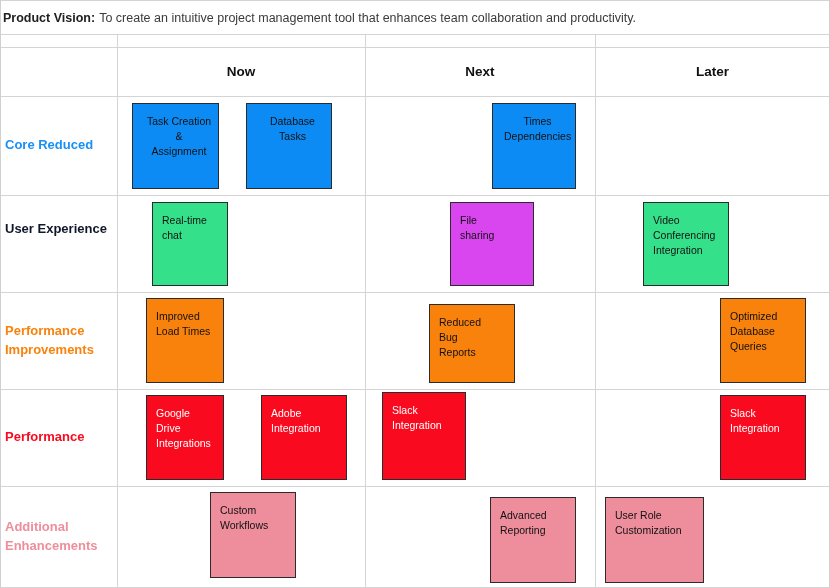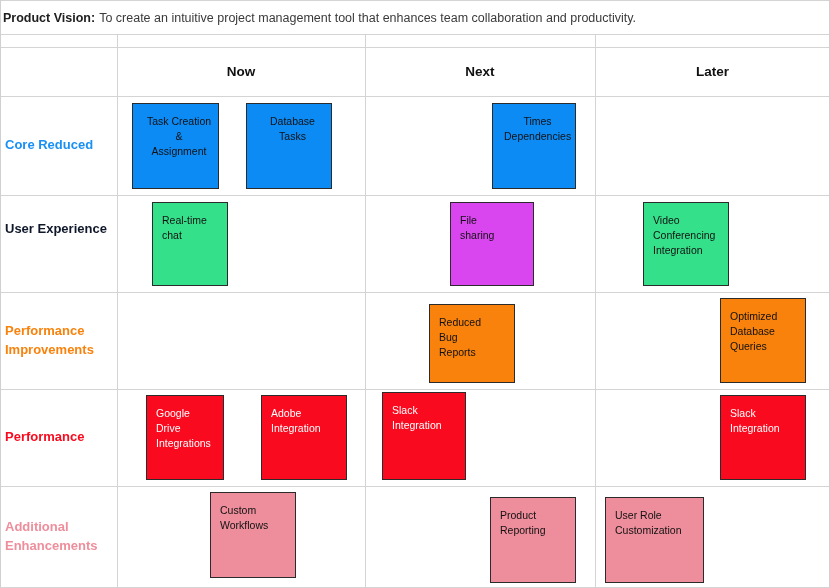--- a/index.html
+++ b/index.html
@@ -144,37 +144,39 @@
     <div class="row-label" style="top: 181px; height: 97px; color: #0f172a; white-space: pre-line;">User Experience</div>
     <div class="card" style="left: 152px; top: 202px; width: 76px; height: 84px; background: rgb(53, 224, 138); color: rgb(17, 17, 17);">Real-time
 chat</div>
     <div class="card" style="left: 450px; top: 202px; width: 84px; height: 84px; background: #d946ef; color: rgb(17, 17, 17);">File
 sharing</div>
     <div class="card" style="left: 611px; top: 202px; width: 86px; height: 84px; background: rgb(53, 224, 138); color: rgb(17, 17, 17); margin-left: 32px;">Video
 Conferencing
 Integration</div>
     <div class="row-label" style="top: 292px; height: 97px; color: rgb(248, 130, 11); white-space: pre-line;">Performance
 Improvements</div>
+    <div class="card" style="left: 146px; top: 298px; width: 78px; height: 85px; background: rgb(248, 130, 11); color: rgb(17, 17, 17);">Improved
+Load Times</div>
     <div class="card" style="left: 429px; top: 304px; width: 86px; height: 79px; background: rgb(248, 130, 11); color: rgb(17, 17, 17);">Reduced
 Bug
 Reports</div>
     <div class="card" style="left: 720px; top: 298px; width: 86px; height: 85px; background: rgb(248, 130, 11); color: rgb(17, 17, 17);">Optimized
 Database
 Queries</div>
     <div class="row-label" style="top: 389px; height: 97px; color: rgb(250, 10, 30); white-space: pre-line;">Performance</div>
     <div class="card" style="left: 146px; top: 395px; width: 78px; height: 85px; background: rgb(250, 10, 30); color: rgb(255, 255, 255);">Google
 Drive
 Integrations</div>
     <div class="card" style="left: 261px; top: 395px; width: 86px; height: 85px; background: rgb(250, 10, 30); color: rgb(255, 255, 255);">Adobe
 Integration</div>
     <div class="card" style="left: 382px; top: 392px; width: 84px; height: 88px; background: rgb(250, 10, 30); color: rgb(255, 255, 255);">Slack
 Integration</div>
     <div class="card" style="left: 720px; top: 395px; width: 86px; height: 85px; background: rgb(250, 10, 30); color: rgb(255, 255, 255);">Slack
 Integration</div>
     <div class="row-label" style="top: 486px; height: 102px; color: rgb(238, 142, 156); white-space: pre-line;">Additional
 Enhancements</div>
     <div class="card" style="left: 210px; top: 492px; width: 86px; height: 86px; background: rgb(238, 142, 156); color: rgb(17, 17, 17);">Custom
 Workflows</div>
-    <div class="card" style="left: 490px; top: 497px; width: 86px; height: 86px; background: rgb(238, 142, 156); color: rgb(17, 17, 17);">Product
+    <div class="card" style="left: 490px; top: 497px; width: 86px; height: 86px; background: rgb(238, 142, 156); color: rgb(17, 17, 17);">Advanced
 Reporting</div>
     <div class="card" style="left: 605px; top: 497px; width: 99px; height: 86px; background: rgb(238, 142, 156); color: rgb(17, 17, 17);">User Role
 Customization</div>
   </div>
 
 </body></html>

